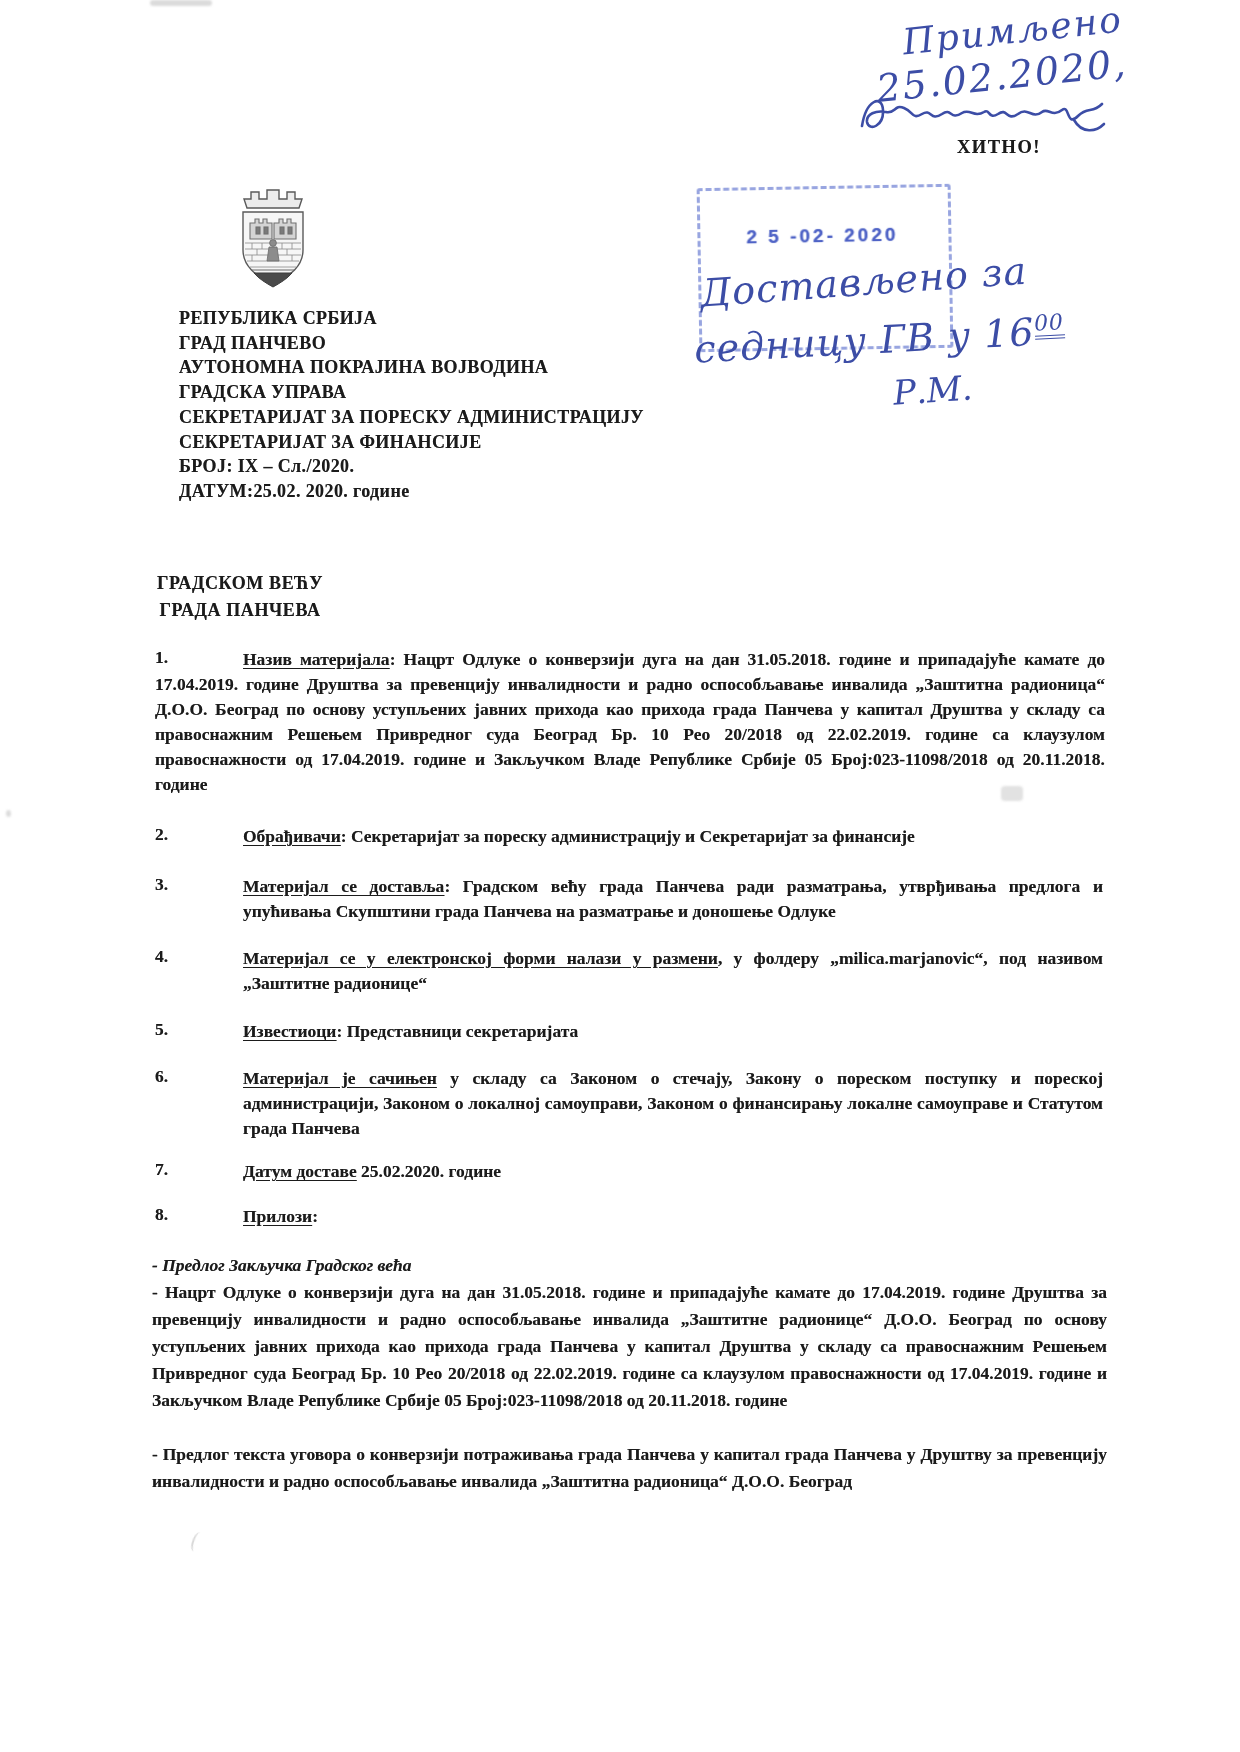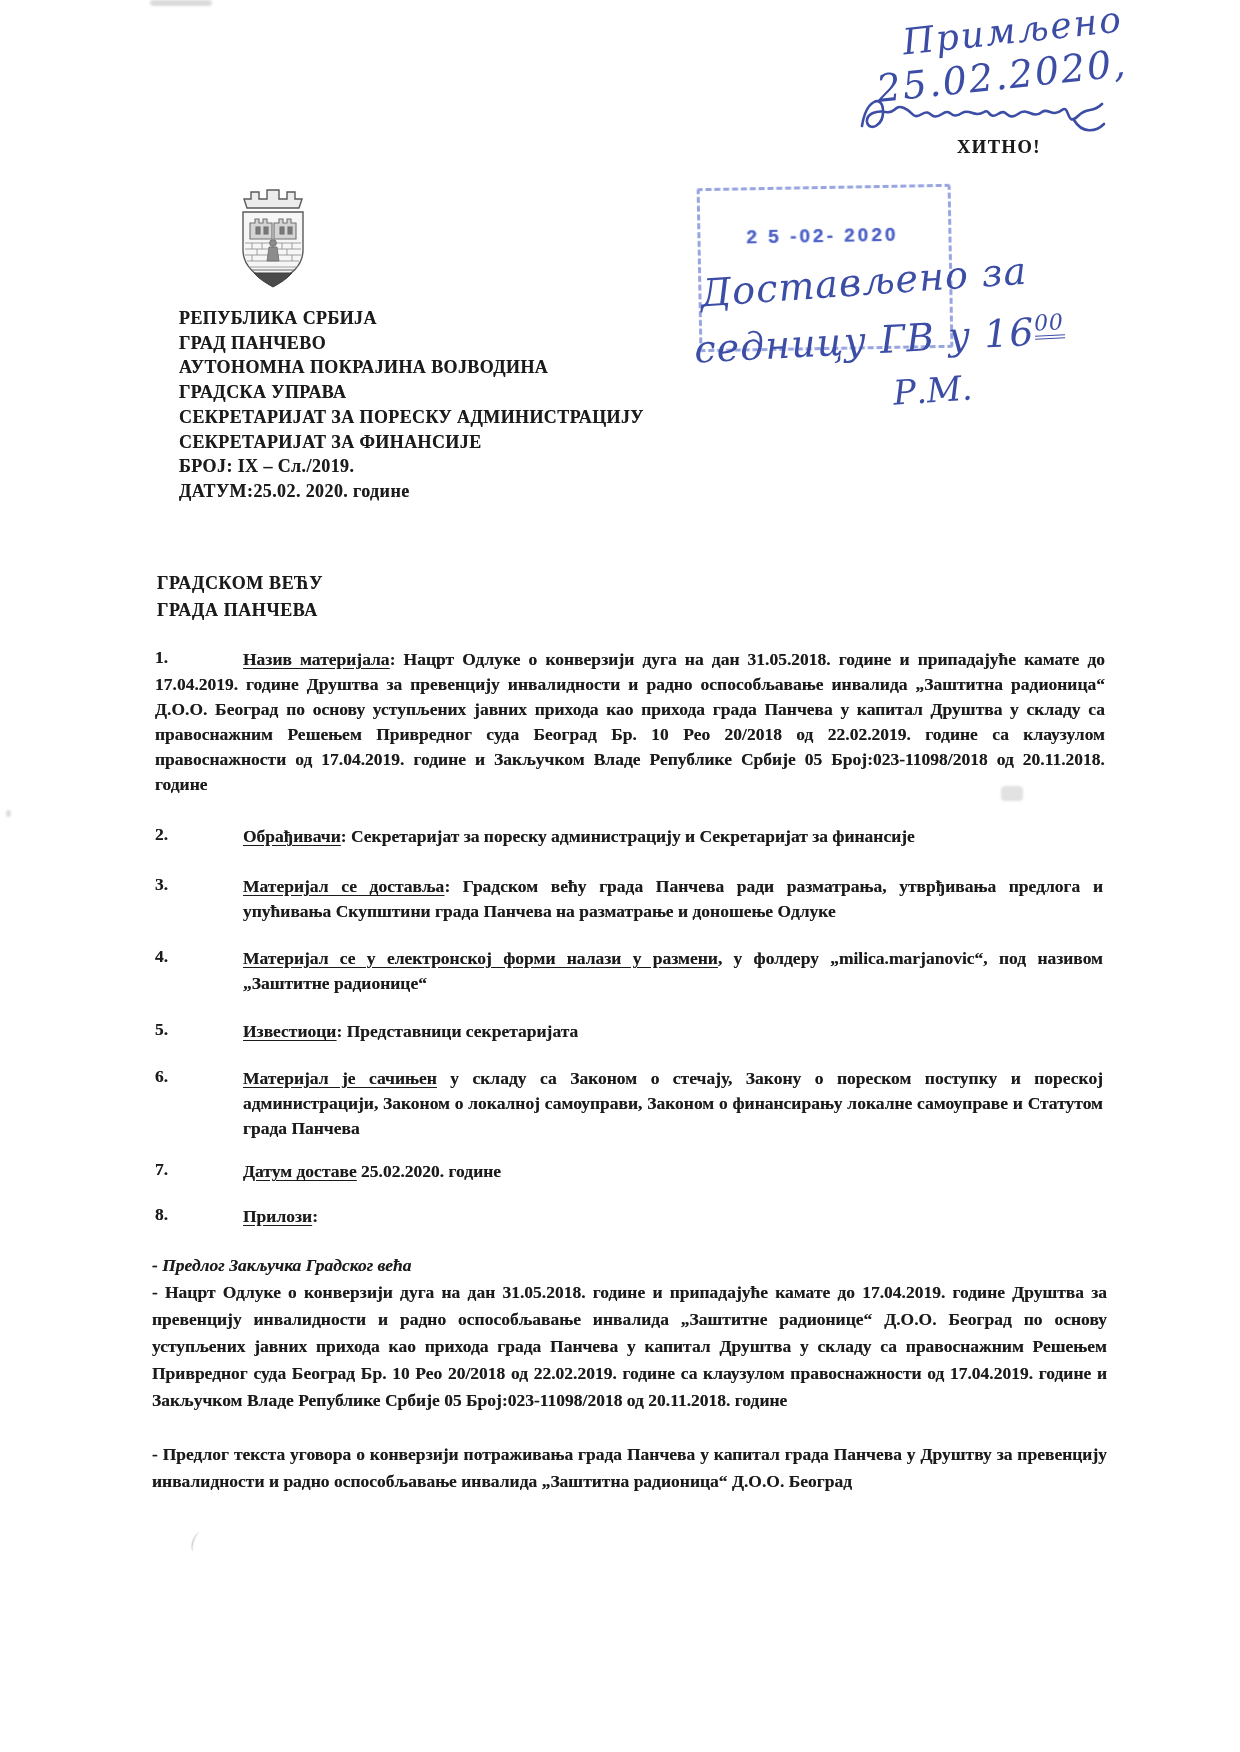--- a/index.html
+++ b/index.html
@@ -1,21 +1,21 @@
 <!DOCTYPE html>
 <html><head>
 <meta charset="utf-8">
 <style>
   html,body{margin:0;padding:0;background:#ffffff;}
   .page{position:relative;width:1240px;height:1752px;background:#ffffff;overflow:hidden;
         font-family:"Liberation Serif", serif;color:#1b1b1b;}
   
   .doc{font-weight:bold; text-shadow:0 0 .5px rgba(20,20,20,.55);}
   .letterhead{position:absolute;left:157px;top:306px;font-size:18px;line-height:24.7px;letter-spacing:.4px;margin-left:22px;}
-  .addressee{position:absolute;left:157px;top:570px;font-size:18px;line-height:27px;letter-spacing:.6px;}
+  .addressee{position:absolute;left:157px;top:570px;font-size:18px;line-height:27px;letter-spacing:.6px;text-align:center;}
   .urgent{position:absolute;left:957px;top:137px;font-size:18.5px;letter-spacing:1.5px;}
   .item{position:absolute;left:155px;width:950px;font-size:17.5px;}
   .item .num{position:absolute;left:0;top:0;}
   .item .content{margin-left:88px;width:860px;text-align:justify;line-height:25px;}
   .item-first .content{margin-left:0;width:950px;text-indent:88px;}
   .u{text-decoration:underline;text-underline-offset:3px;}
   .att{position:absolute;left:152px;width:955px;font-size:17.5px;line-height:27px;text-align:justify;}
   .att-last{text-align:left;font-style:italic;}
   
   .coa{position:absolute;left:228px;top:183px;}
@@ -91,21 +91,21 @@
   <div class="hw st2"><span>седницу ГВ у 16</span><sup class="hw-sup">00</sup></div>
   <div class="hw st3">Р.М.</div>
 
   <div class="doc letterhead">
     <div>РЕПУБЛИКА  СРБИЈА</div>
     <div>ГРАД ПАНЧЕВО</div>
     <div>АУТОНОМНА  ПОКРАЈИНА  ВОЈВОДИНА</div>
     <div>ГРАДСКА  УПРАВА</div>
     <div>СЕКРЕТАРИЈАТ ЗА ПОРЕСКУ АДМИНИСТРАЦИЈУ</div>
     <div>СЕКРЕТАРИЈАТ ЗА ФИНАНСИЈЕ</div>
-    <div>БРОЈ: IX – Сл./2019.</div>
+    <div>БРОЈ: IX – Сл./2020.</div>
     <div>ДАТУМ:25.02. 2020. године</div>
   </div>
 
   <div class="doc addressee">
     <div>ГРАДСКОМ ВЕЋУ</div>
     <div>ГРАДА ПАНЧЕВА</div>
   </div>
 
   <div class="doc item item-first" style="top:647px">
     <div class="num">1.</div>

